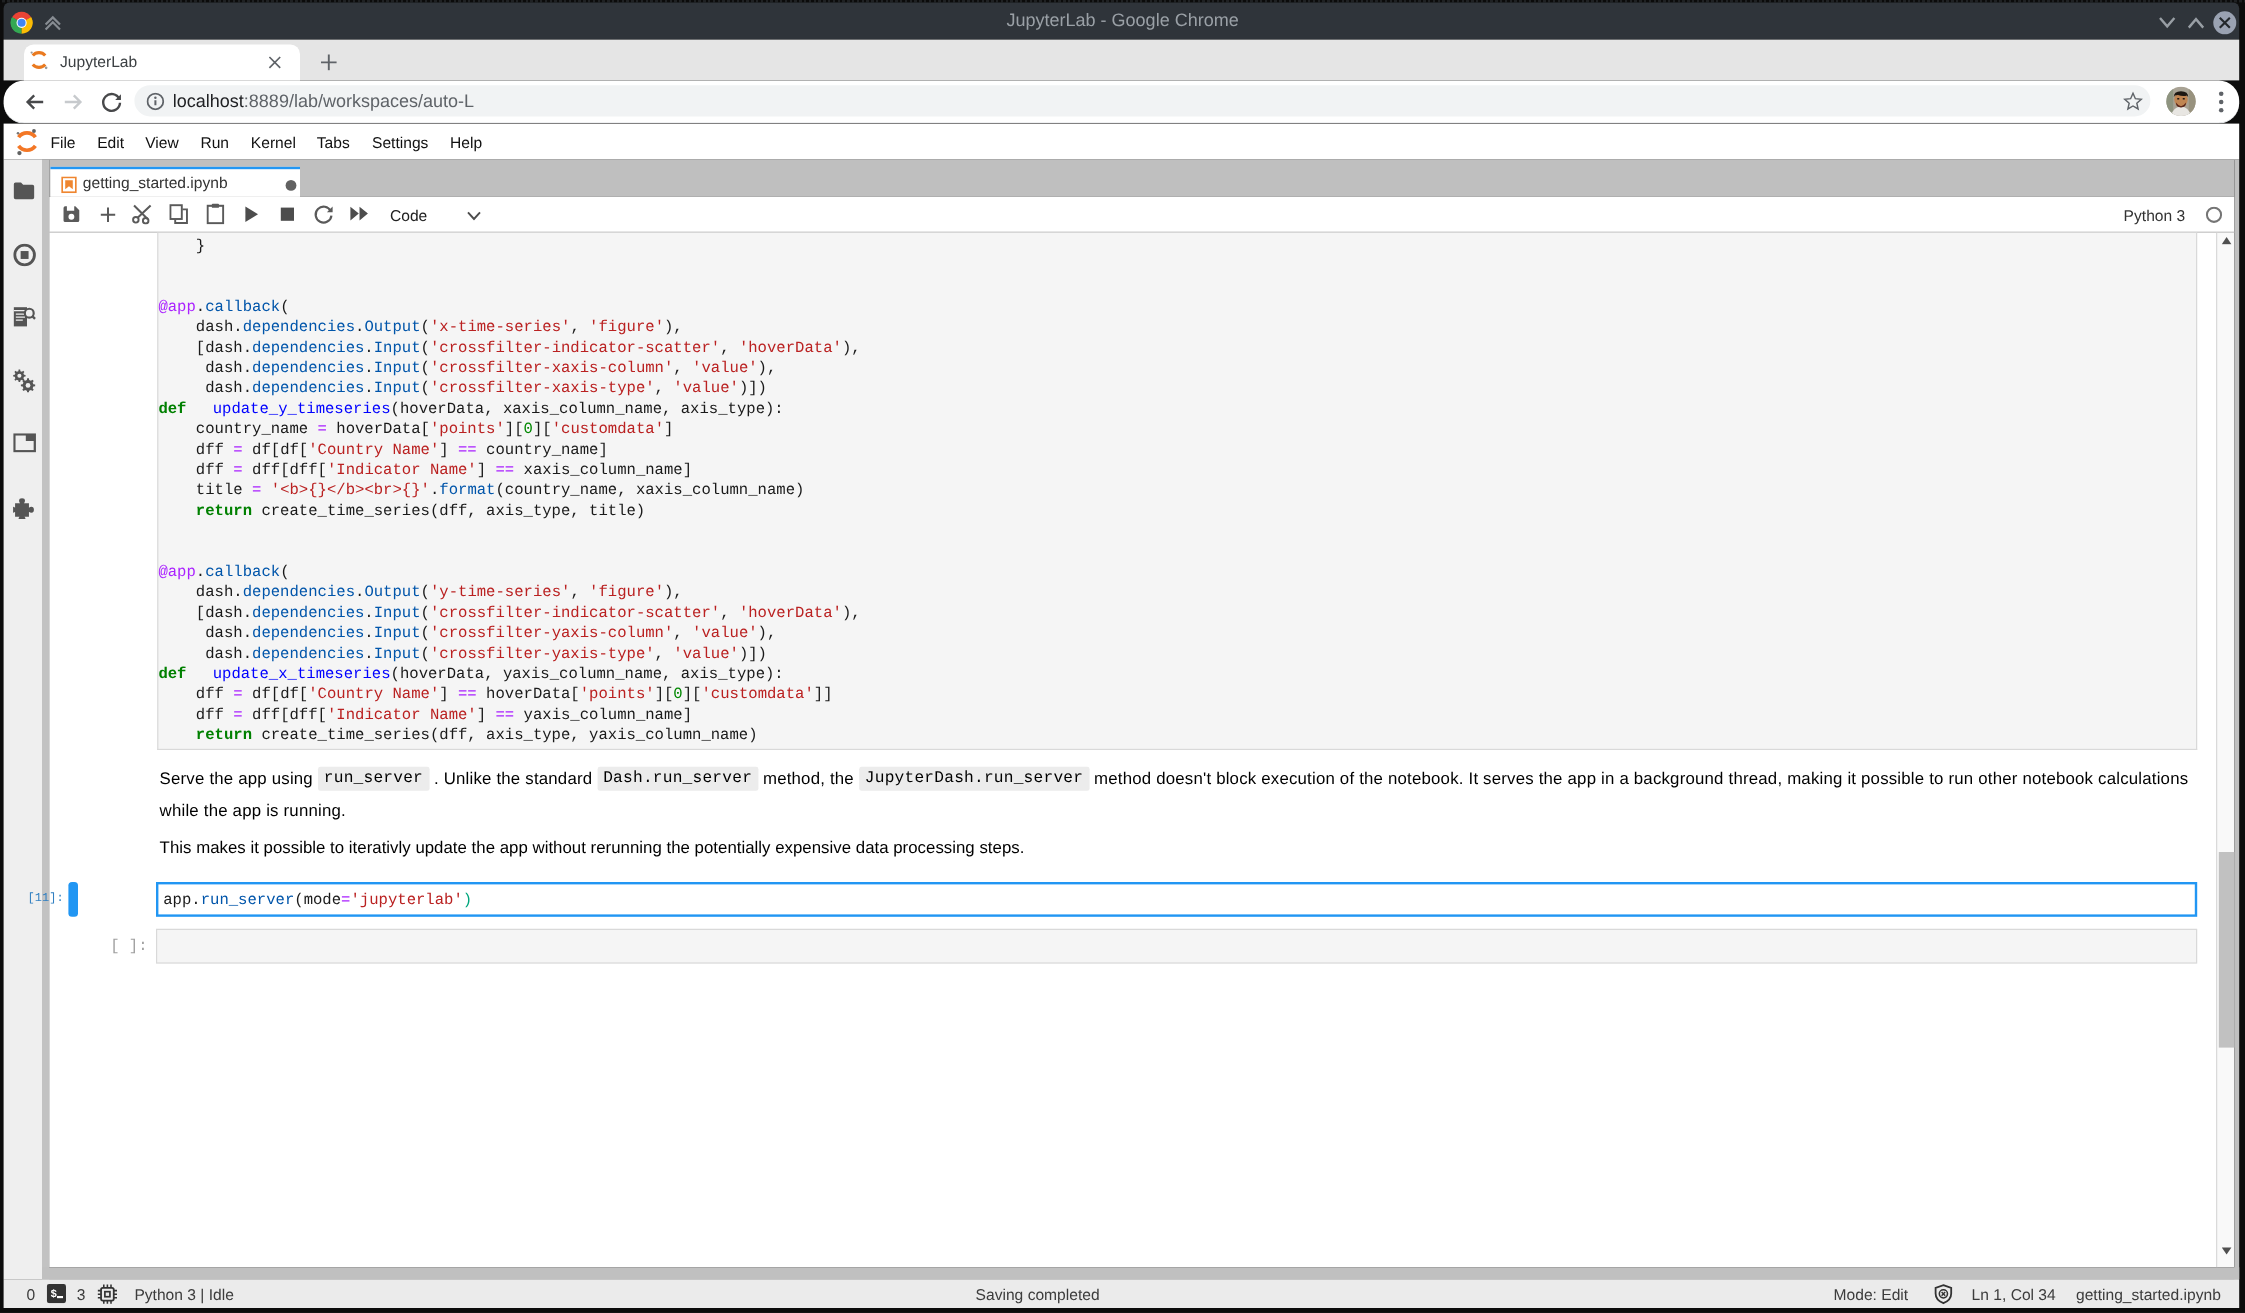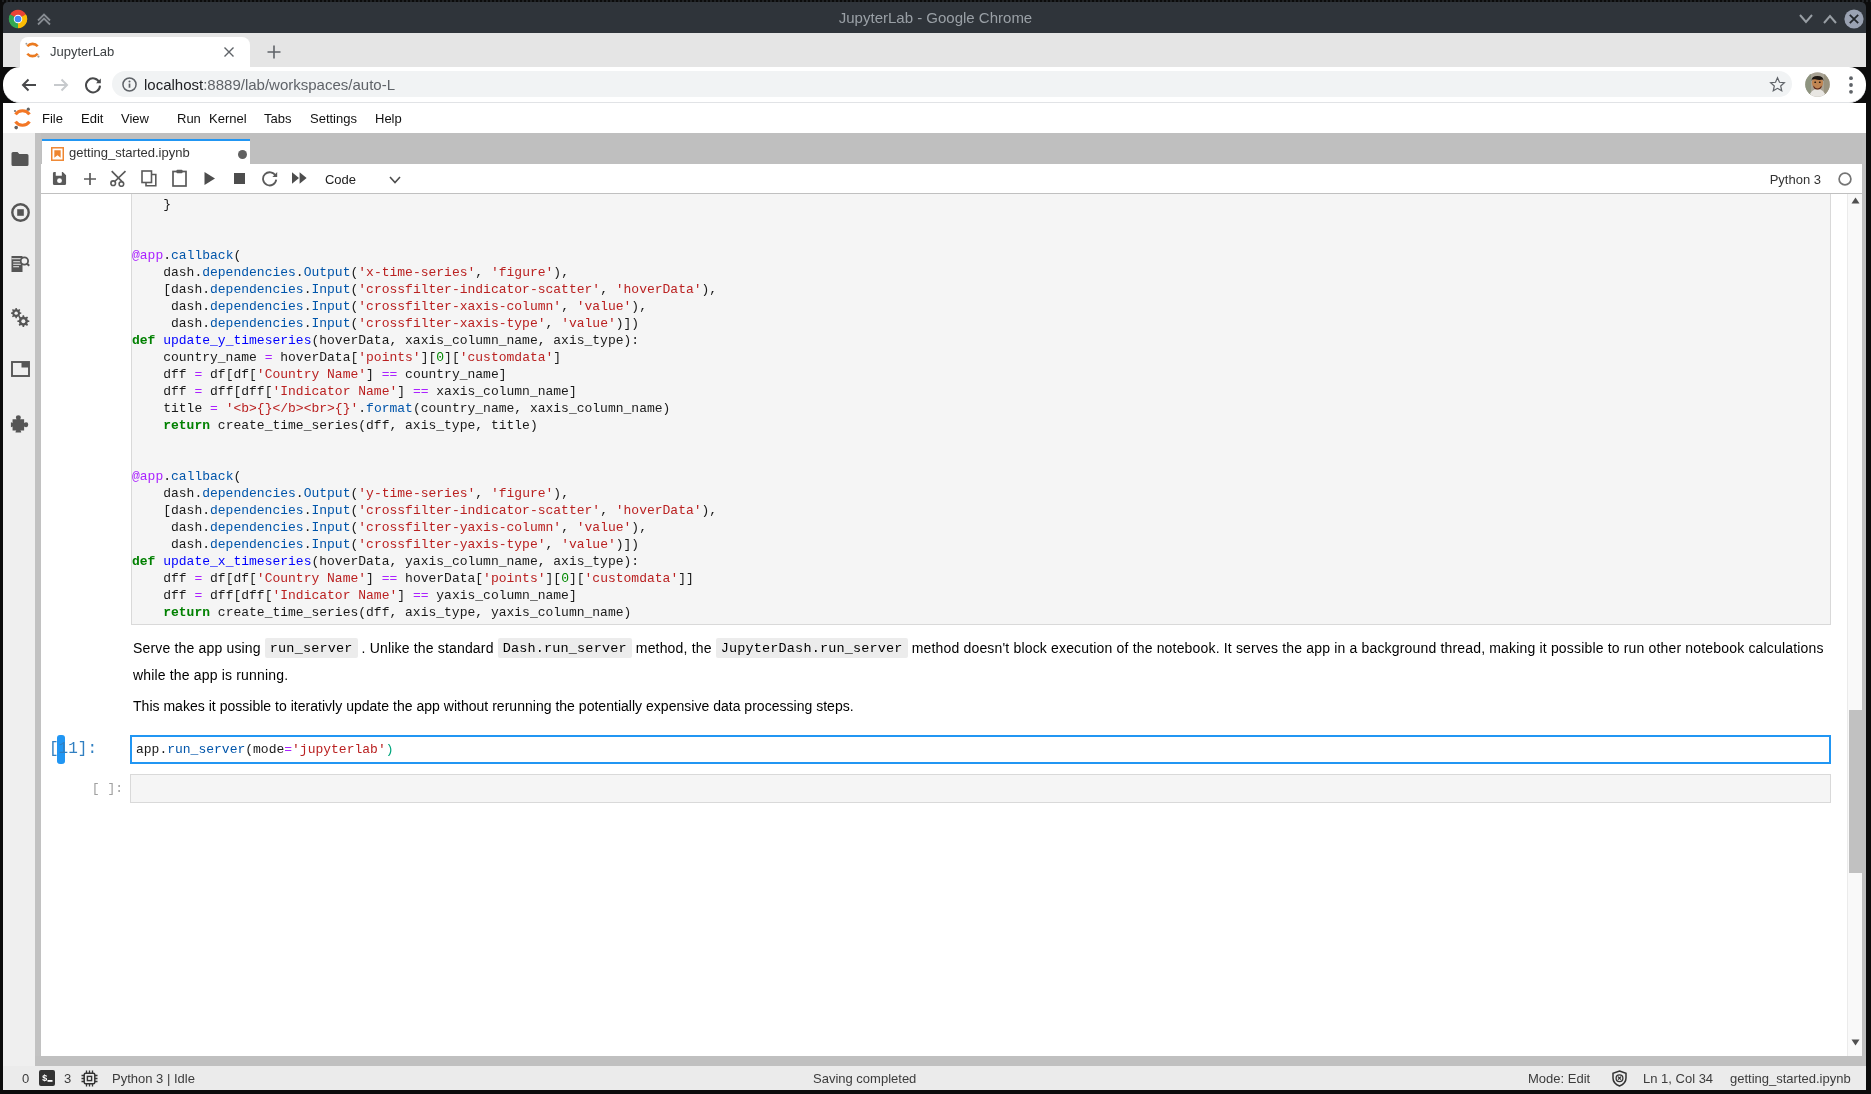--- a/index.html
+++ b/index.html
@@ -44,31 +44,31 @@
   #statusbar { left:3px; top:1066px; width:1863px; height:24px; background:#ebebeb; font-size:13px; color:#3c3c3c; }
   #statusbar .it { position:absolute; top:0; height:24px; line-height:25px; }
   
   #cell1 { left:131px; top:194px; width:1700px; height:431px; background:#f5f5f5;
     border:1px solid #d9d9d9; border-top:none; }
   #code1 { left:132px; top:196px; font-size:13px; line-height:17px; white-space:pre; color:#1a1a1a; }
   .kw { color:#008000; font-weight:bold; }
   .mt { color:#aa22ff; }
   .op { color:#aa22ff; }
   .pr { color:#0055aa; }
-  .df { color:#0000ff; }
+  .df { color:#0000ff;margin-left:14px; }
   .st { color:#ba2121;font-family:Liberation Mono, monospace; }
   .nu { color:#080; }
   .mb { color:#00a67d; }
   
   .mdline { position:absolute; font-size:14px; letter-spacing:0.17px; color:#000; white-space:nowrap; }
   .chip { font-family:"Liberation Mono", monospace; font-size:13.5px; background:#ececec;
     padding:2.5px 5px; border-radius:2px; position:relative; top:-1.5px; }
   
   #collapser { left:57px; top:735px; width:8px; height:29px; border-radius:3px; background:#2196f3; }
-  #prompt11 { left:23px; top:741px; width:100px; text-align:center; font-size:16px; line-height:17px; color:#307fc1; }
+  #prompt11 { left:23px; top:741px; width:100px; text-align:left; font-size:10px; line-height:17px; color:#307fc1; }
   #acell { left:130px; top:735px; width:1701px; height:29px; background:#fff; border:2px solid #2196f3; }
   #acode { left:136px; top:741px; font-size:13px; line-height:17px; white-space:pre; color:#1a1a1a; }
   #promptE { left:23px; top:780px; width:100px; text-align:right; font-size:13px; line-height:17px; color:#a0a0a0; }
   #ecell { left:130px; top:774px; width:1701px; height:29px; background:#f5f5f5; border:1px solid #d9d9d9; }
 </style>
 </head>
 <body>
 <div id="topstrip" class="abs"></div>
 <div id="titlebar" class="abs"></div>
 <div id="wintitle" class="abs">JupyterLab - Google Chrome</div>
@@ -160,21 +160,21 @@
   <svg class="abs" style="left:9px;top:3px" width="21" height="24" viewBox="0 0 21 24">
     <path d="M3.5 8.4 A 8.6 8.6 0 0 1 17.5 8.4" fill="none" stroke="#f37726" stroke-width="3.1"></path>
     <path d="M3.5 15.6 A 8.6 8.6 0 0 0 17.5 15.6" fill="none" stroke="#f37726" stroke-width="3.1"></path>
     <circle cx="3" cy="5" r="1.1" fill="#767677"></circle>
     <circle cx="16.3" cy="3.2" r="1.6" fill="#616262"></circle>
     <circle cx="4.2" cy="21.6" r="1.8" fill="#616262"></circle>
   </svg>
   <span class="menuitem" style="left:39px">File</span>
   <span class="menuitem" style="left:78px">Edit</span>
   <span class="menuitem" style="left:118px">View</span>
-  <span class="menuitem" style="left:174px">Run</span>
+  <span class="menuitem" style="left:164px">Run</span>
   <span class="menuitem" style="left:206px">Kernel</span>
   <span class="menuitem" style="left:261px">Tabs</span>
   <span class="menuitem" style="left:307px">Settings</span>
   <span class="menuitem" style="left:372px">Help</span>
 </div>
 <div id="sidebar" class="abs">
   <svg class="abs" style="left:8px;top:18px" width="18" height="16" viewBox="0 0 18 16">
     <path d="M0.5 2.5 Q0.5 1 2 1 L6.5 1 L8.3 3 L16 3 Q17.5 3 17.5 4.5 L17.5 13.5 Q17.5 15 16 15 L2 15 Q0.5 15 0.5 13.5 Z" fill="#555"></path>
   </svg>
   <svg class="abs" style="left:8px;top:70px" width="19" height="19" viewBox="0 0 19 19">

